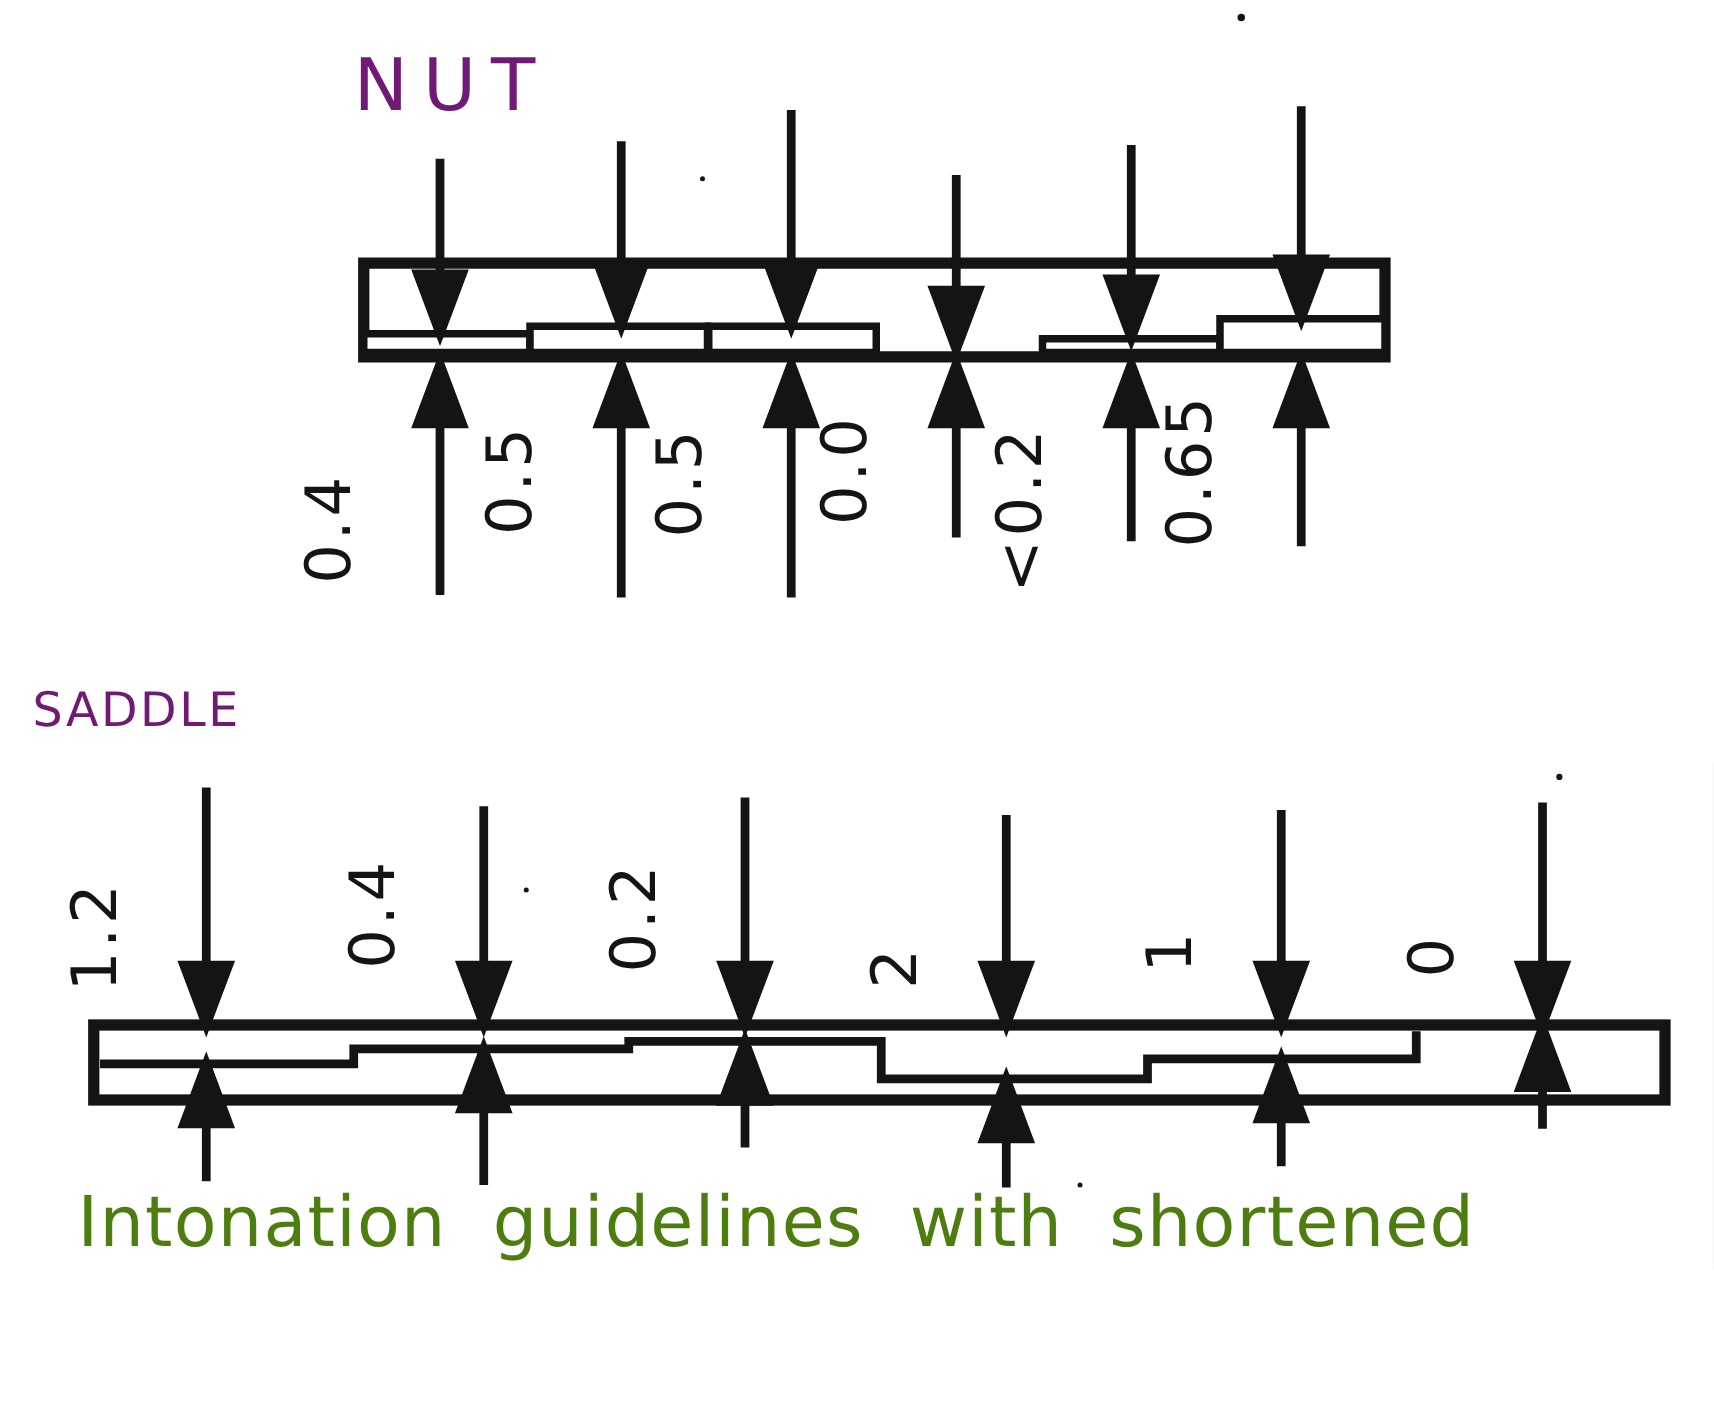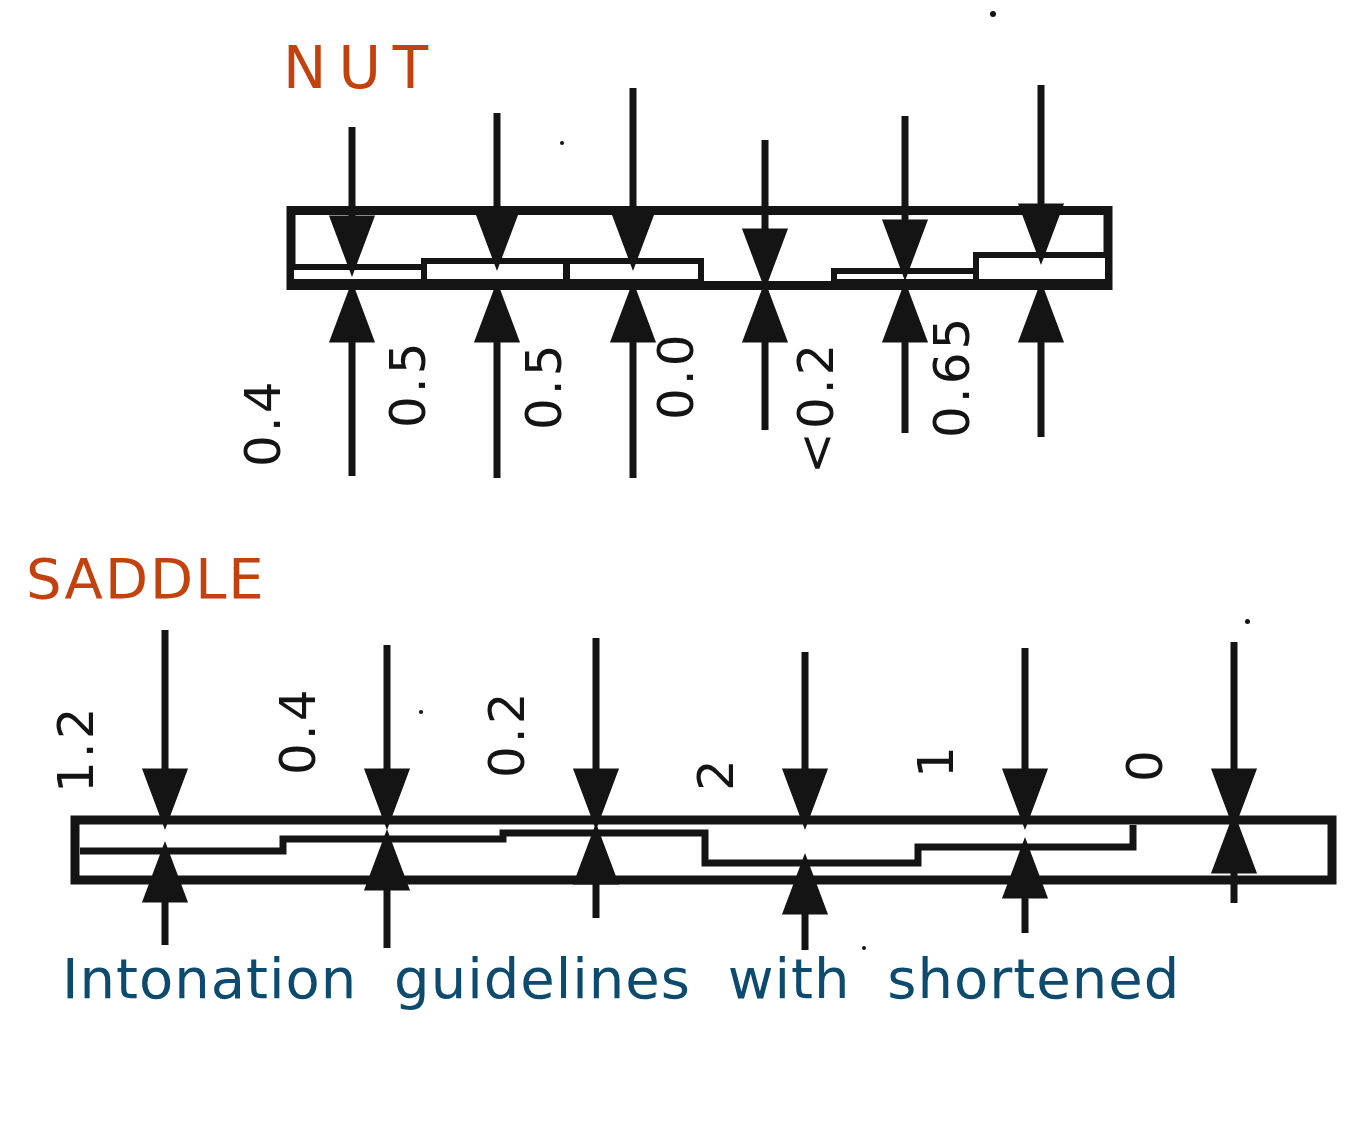--- a/index.html
+++ b/index.html
@@ -2,33 +2,33 @@
 <html><head>
 <meta charset="utf-8">
 <style>
   html,body{margin:0;padding:0;background:#e8e8e8;}
   .page{
     position:relative;width:1371px;height:1130px;background:#ffffff;
     overflow:hidden;font-family:"DejaVu Sans",sans-serif;color:#141414;
   }
   .svg-layer{position:absolute;left:0;top:0;}
   .title{
-    position:absolute;white-space:nowrap;color:#c2410c;
+    position:absolute;white-space:nowrap;color:#701a75;
     font-family:"DejaVu Sans",sans-serif;
   }
   .nut-title{left:283px;top:34px;font-size:58px;letter-spacing:12px;}
-  .saddle-title{left:26px;top:546px;font-size:56px;letter-spacing:2px;}
+  .saddle-title{left:26px;top:546px;font-size:38px;letter-spacing:2px;}
   .dim-label{
     position:absolute;height:54px;line-height:54px;font-size:50px;
     letter-spacing:3px;white-space:nowrap;color:#141414;
     transform:rotate(-90deg);transform-origin:left bottom;
   }
   .caption{
     position:absolute;left:62px;white-space:nowrap;font-size:56px;
-    letter-spacing:1px;word-spacing:18px;color:#0c4a6e;
+    letter-spacing:1px;word-spacing:18px;color:#4d7c0f;
   }
   .caption-1{top:946px;}
   .caption-2{top:1024px;}
   .speck{position:absolute;background:#141414;border-radius:50%;}
 </style>
 </head>
 <body>
 
 <div class="page">
 

